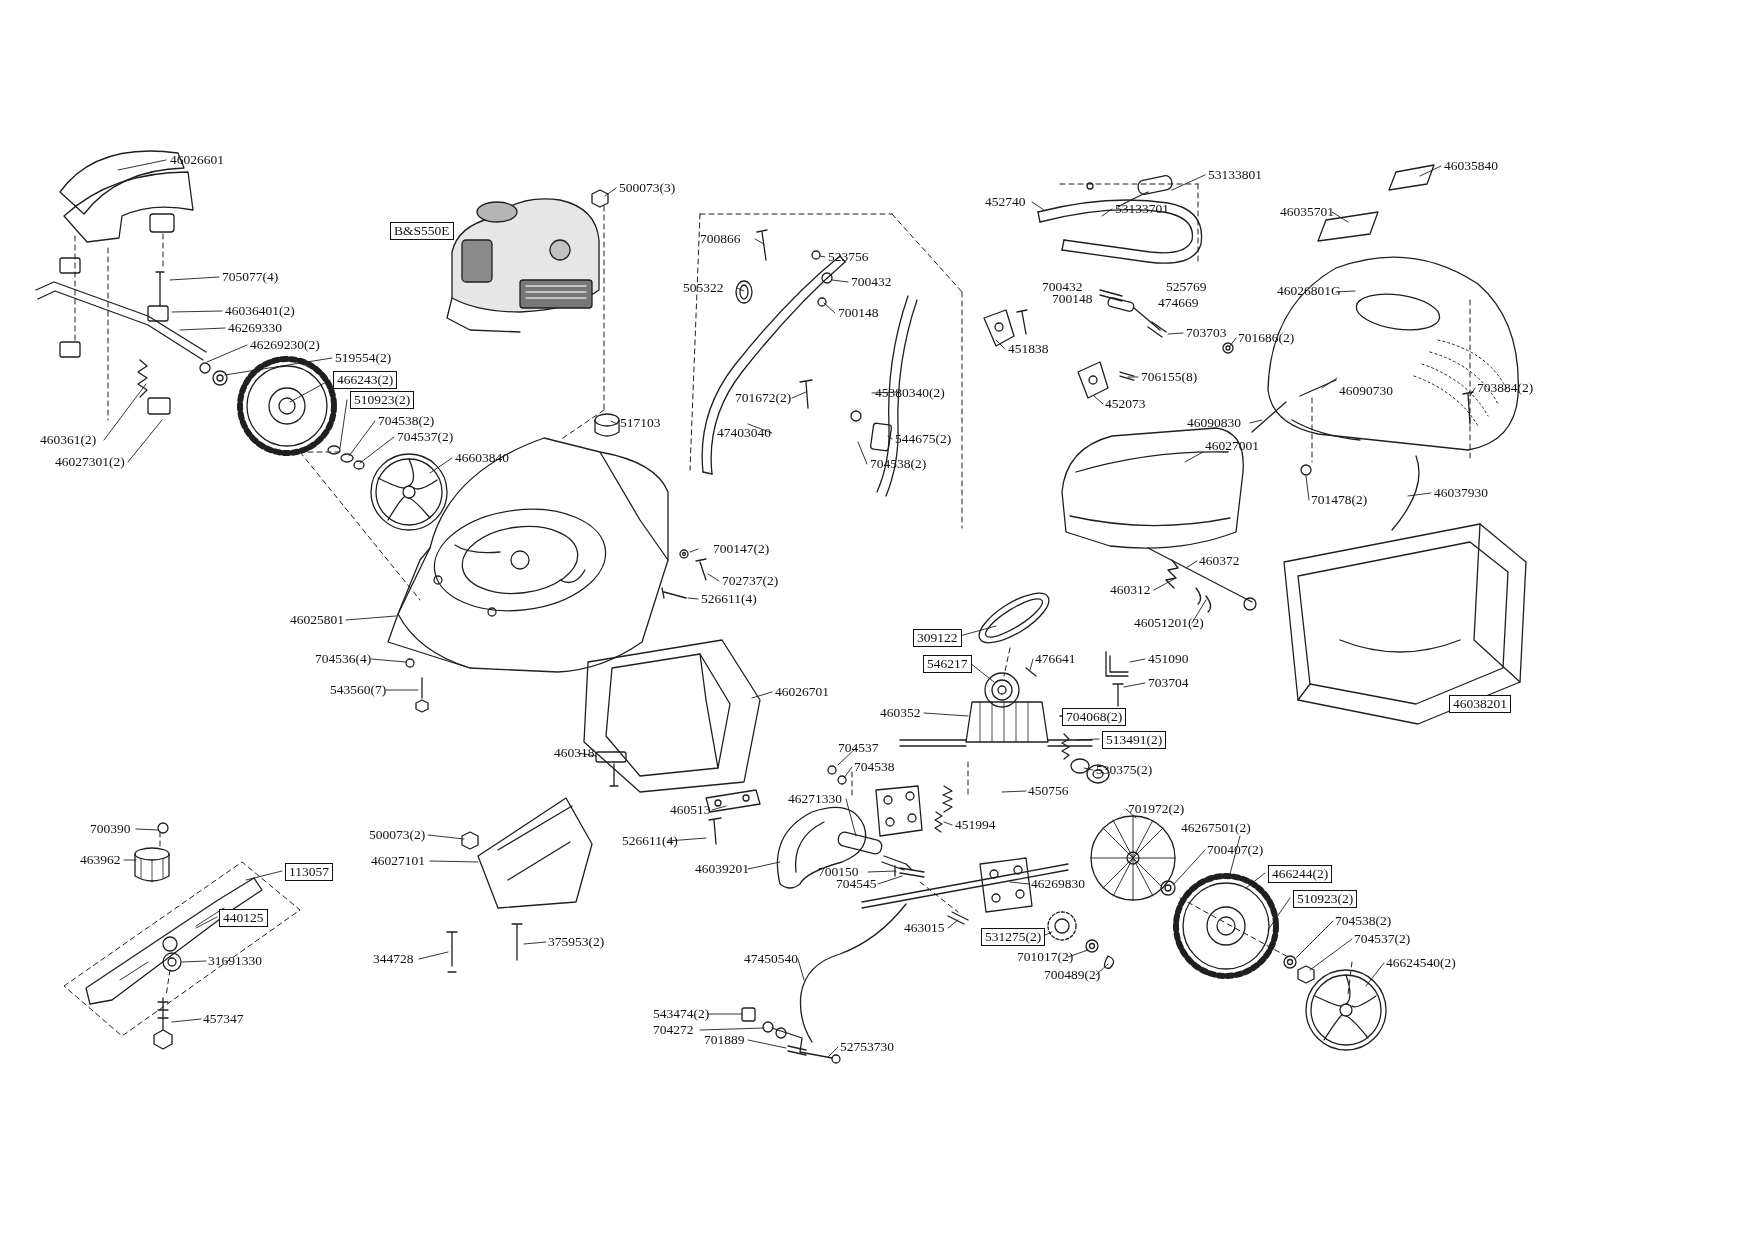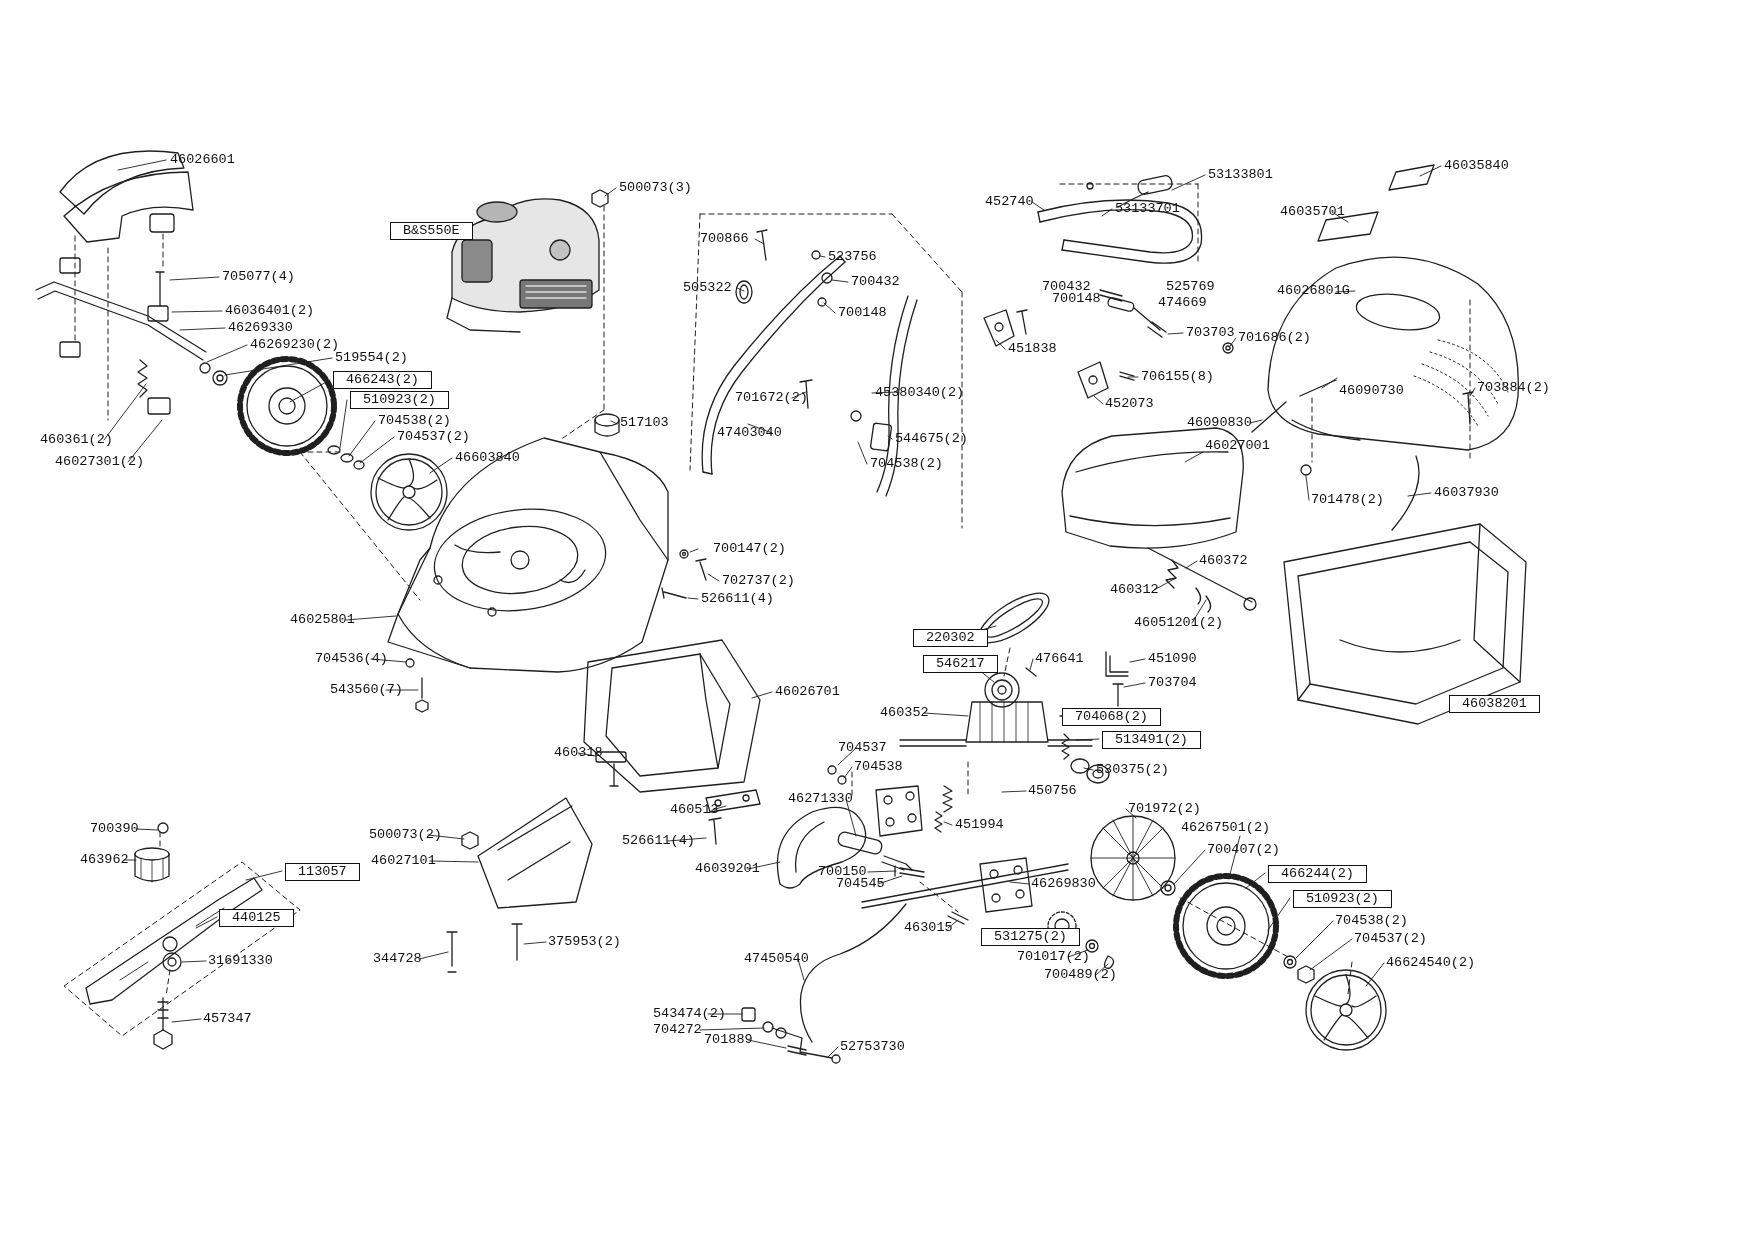--- a/index.html
+++ b/index.html
@@ -1,21 +1,21 @@
 <!DOCTYPE html>
 <html><head>
 <meta charset="utf-8">
 <style>
   html,body{margin:0;padding:0;background:#ffffff;}
   .stage{position:relative;width:1754px;height:1240px;background:#ffffff;overflow:hidden;
-         font-family:Liberation Mono, monospace;}
+         font-family:Liberation Serif, serif;}
   .stage svg{position:absolute;left:0;top:0;width:1754px;height:1240px;}
   #label-layer{position:absolute;left:0;top:0;width:1754px;height:1240px;}
   .part-label{position:absolute;font-size:13.5px;line-height:16px;color:#111;white-space:nowrap;}
-  .part-label.boxed{border:1.2px solid #111;padding:0 12px;background:#fff;}
+  .part-label.boxed{border:1.2px solid #111;padding:0 3px;background:#fff;}
 </style>
 </head>
 <body>
 
 <div class="stage">
 
   <svg viewBox="0 0 1754 1240">
     <g fill="none" stroke="#1f1f1f" stroke-width="1.3" stroke-linecap="round" stroke-linejoin="round">
 
       <g>
@@ -387,21 +387,21 @@
       <div class="part-label" style="left: 1311px; top: 492px;">701478(2)</div>
       <div class="part-label" style="left: 1434px; top: 485px;">46037930</div>
       <div class="part-label" style="left: 701px; top: 541px; margin-left: 12px;">700147(2)</div>
       <div class="part-label" style="left: 722px; top: 573px;">702737(2)</div>
       <div class="part-label" style="left: 701px; top: 591px;">526611(4)</div>
       <div class="part-label" style="left: 290px; top: 612px;">46025801</div>
       <div class="part-label" style="left: 315px; top: 651px;">704536(4)</div>
       <div class="part-label" style="left: 330px; top: 682px;">543560(7)</div>
       <div class="part-label" style="left: 775px; top: 684px;">46026701</div>
       <div class="part-label" style="left: 554px; top: 745px;">460318</div>
-      <div class="part-label boxed" style="left: 913px; top: 629px;">220302</div>
+      <div class="part-label boxed" style="left: 913px; top: 629px;">309122</div>
       <div class="part-label boxed" style="left: 923px; top: 655px;">546217</div>
       <div class="part-label" style="left: 1035px; top: 651px;">476641</div>
       <div class="part-label" style="left: 1148px; top: 651px;">451090</div>
       <div class="part-label" style="left: 1148px; top: 675px;">703704</div>
       <div class="part-label" style="left: 1199px; top: 553px;">460372</div>
       <div class="part-label" style="left: 1110px; top: 582px;">460312</div>
       <div class="part-label" style="left: 1134px; top: 615px;">46051201(2)</div>
       <div class="part-label" style="left: 880px; top: 705px;">460352</div>
       <div class="part-label boxed" style="left: 1054px; top: 708px; margin-left: 8px;">704068(2)</div>
       <div class="part-label boxed" style="left: 1102px; top: 731px; text-align: right;">513491(2)</div>

